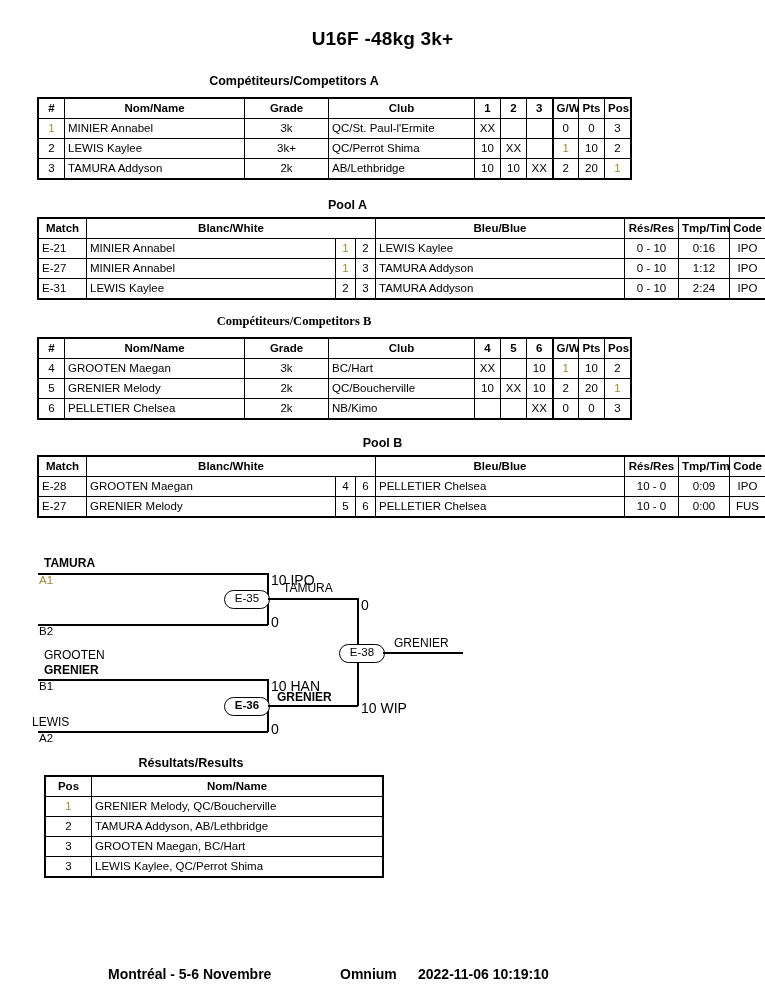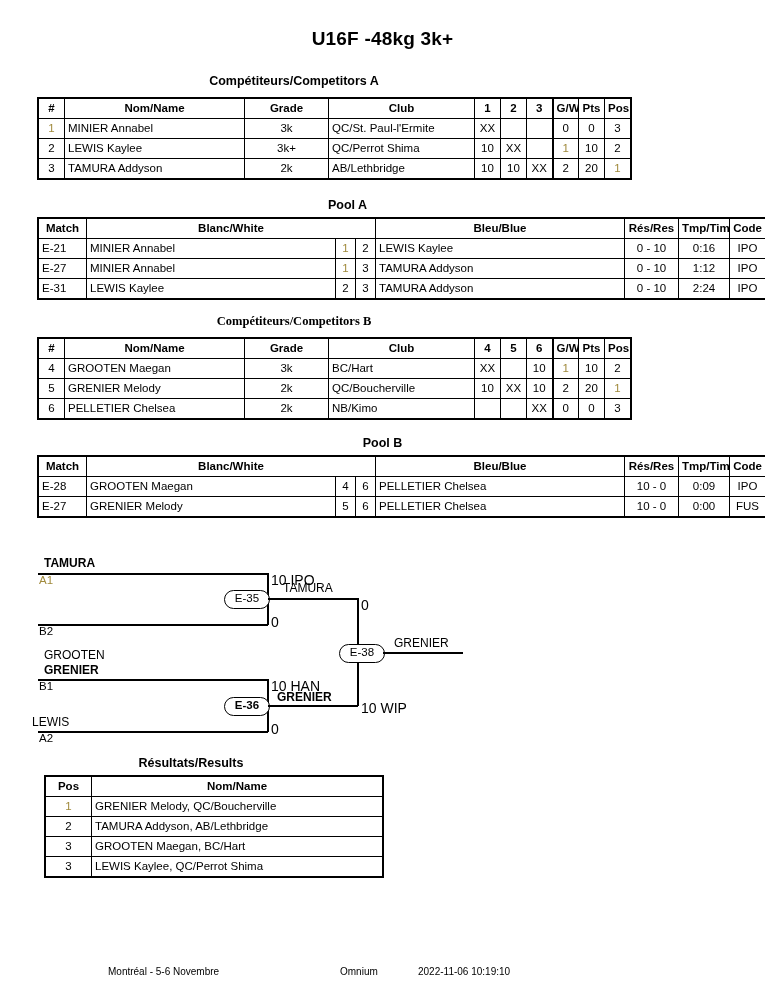--- a/index.html
+++ b/index.html
@@ -96,22 +96,22 @@
     font-size: 11.5px;
     text-align: center;
     height: 17px;
     line-height: 15px;
     width: 44px;
   }
 
   
   .footer-item {
     position: absolute;
-    font-size: 10px;
-    font-weight: normal;
+    font-size: 14px;
+    font-weight: bold;
     white-space: nowrap;
   }
 </style>
 </head>
 <body>
 
 <div class="page-title">U16F -48kg 3k+</div>
 
 <div class="sect-title" style="left:0;top:74px;width:588px;text-align:center;">Compétiteurs/Competitors A</div>
 

